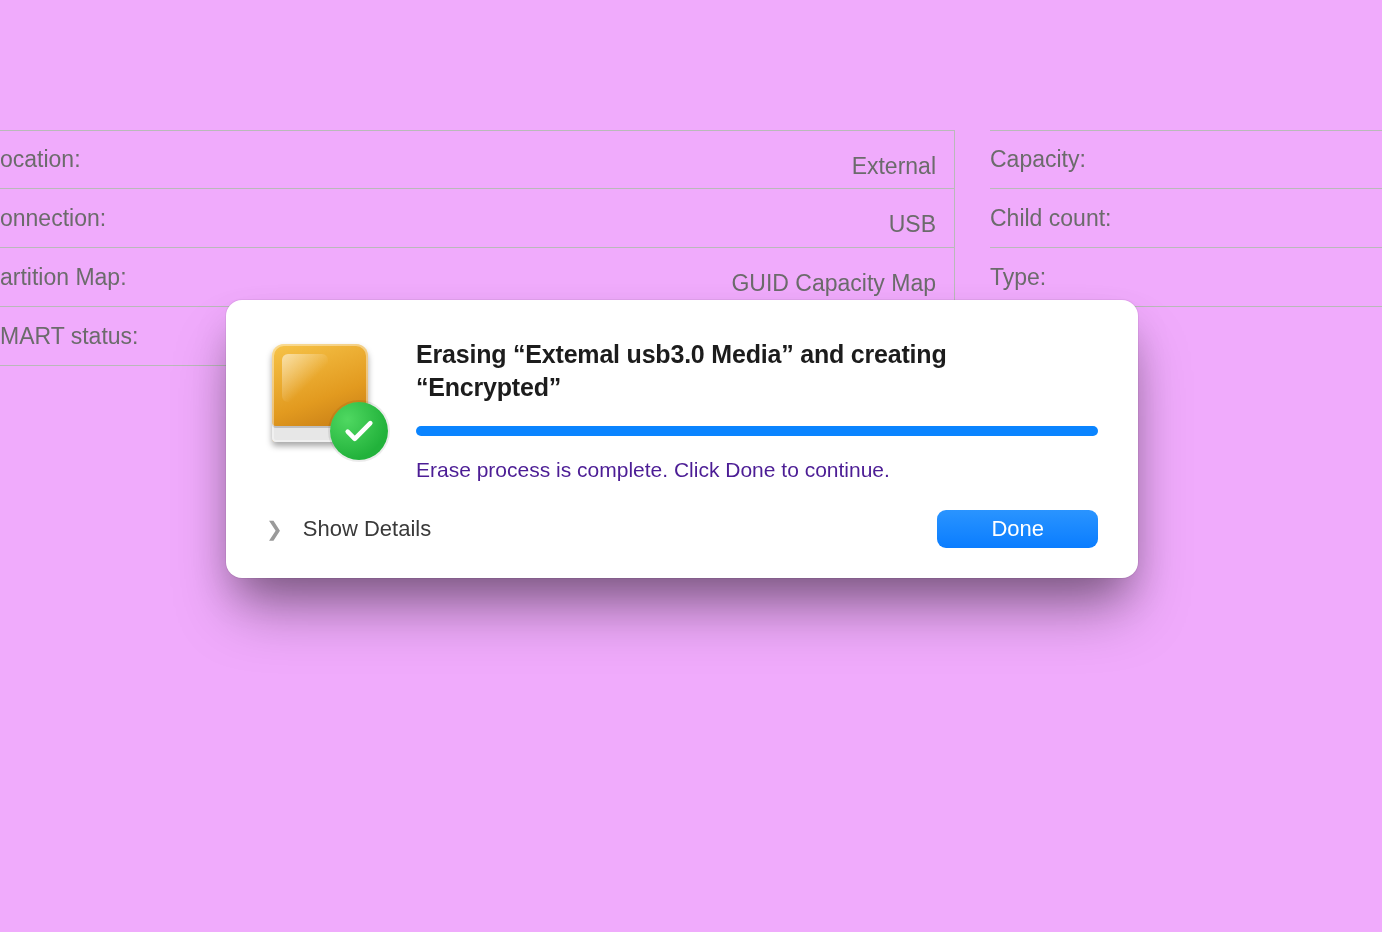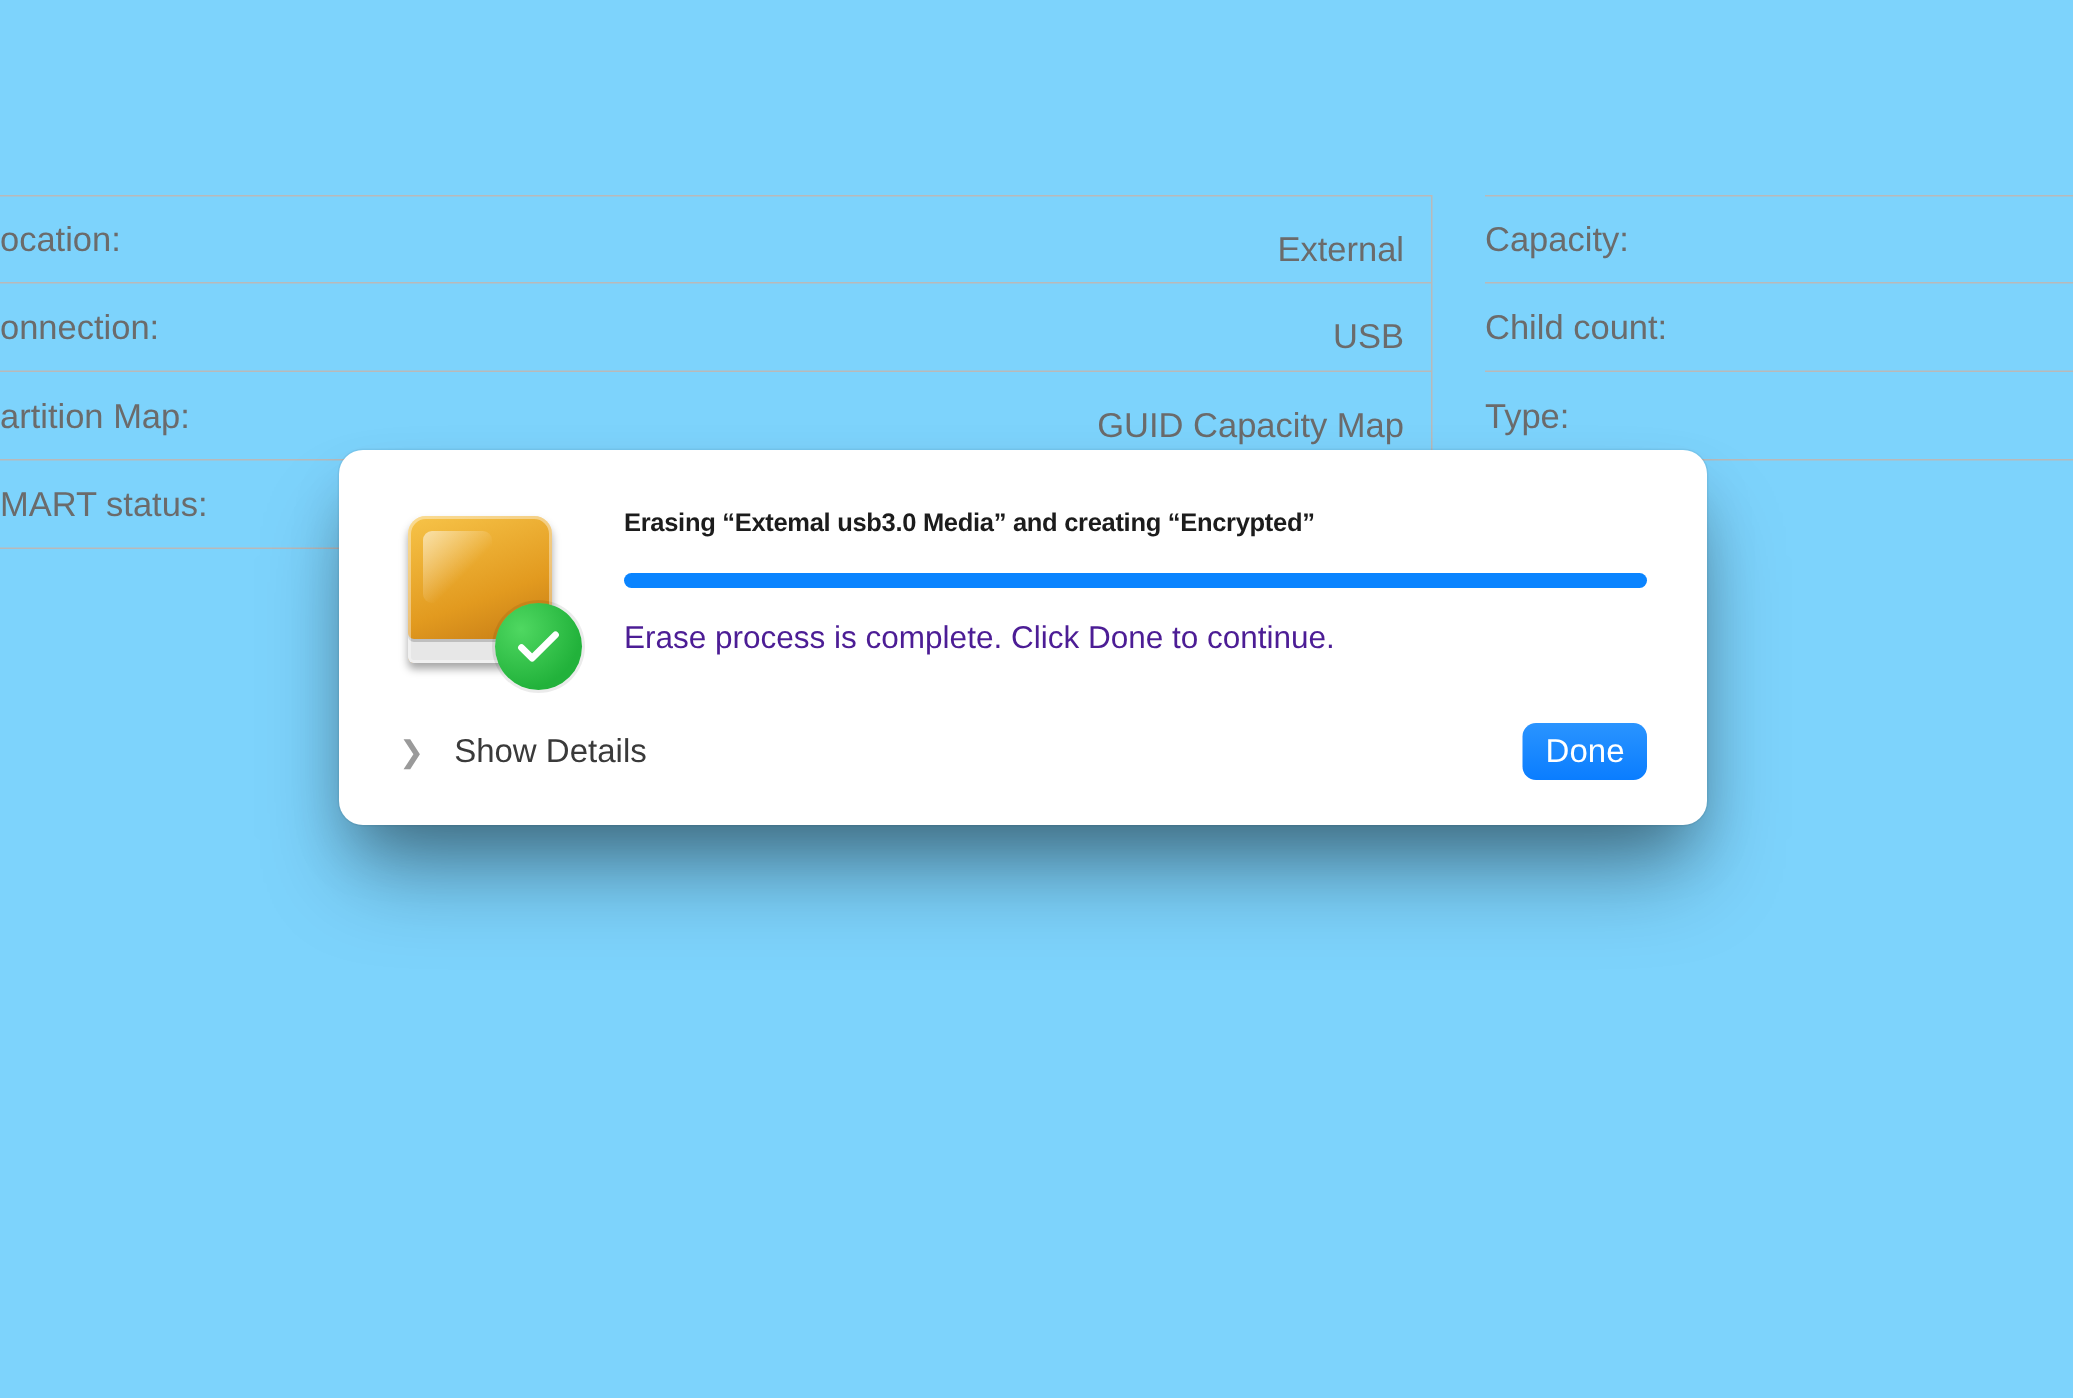--- a/index.html
+++ b/index.html
@@ -8,21 +8,21 @@
     height: 932px;
     overflow: hidden;
     font-family: -apple-system, "Helvetica Neue", Helvetica, Arial, sans-serif;
     background: #d1d1d1;
   }
 
   
   .bg {
     position: absolute;
     inset: 0;
-    background: #7dd3fc;
+    background: #f0abfc;
   }
   .info-area {
     position: absolute;
     left: -50px;            
     right: -80px;           
     top: 130px;
     display: flex;
   }
   .col {
     flex: 0 0 auto;
@@ -106,21 +106,21 @@
     background: radial-gradient(circle at 30% 30%, #4fd861, #22b23b 70%);
     box-shadow: 0 0 0 2px rgba(0,0,0,.08);
     display: flex;
     align-items: center;
     justify-content: center;
   }
   .check-badge svg { width: 34px; height: 34px; }
 
   .modal-text { flex: 1; }
   .title {
-    font-size: 17px;
+    font-size: 25px;
     font-weight: 700;
     color: #1c1c1c;
     line-height: 1.32;
     letter-spacing: -0.2px;
     margin-bottom: 22px;
   }
   .progress {
     width: 100%;
     height: 10px;
     border-radius: 5px;
@@ -151,21 +151,21 @@
     color: #9a9a9a;
     font-size: 20px;
   }
   .done-btn {
     background: linear-gradient(180deg,#2a94ff 0%, #0a7dff 100%);
     border: none;
     border-radius: 9px;
     color: #fff;
     font-size: 22px;
     font-weight: 500;
-    padding: 6px 15px;
+    padding: 6px 54px;
     cursor: pointer;
   }
 </style>
 </head>
 <body>
 
 <div class="bg">
   <div class="info-area">
     <div class="col col-left">
       <div class="row">

